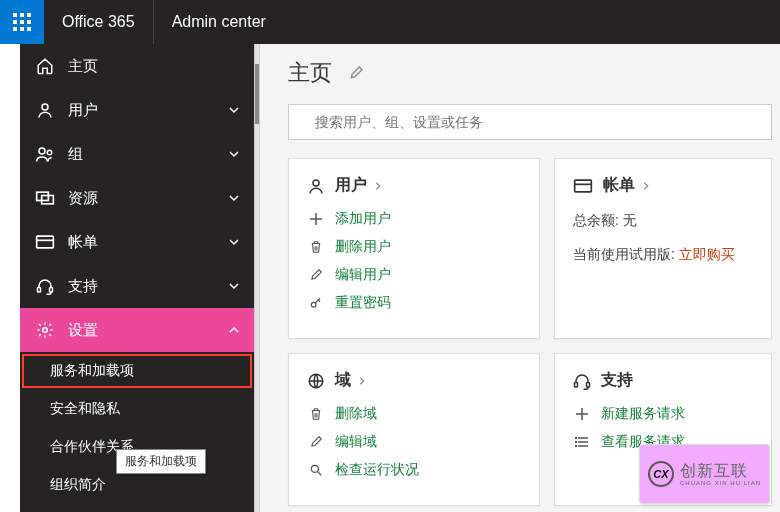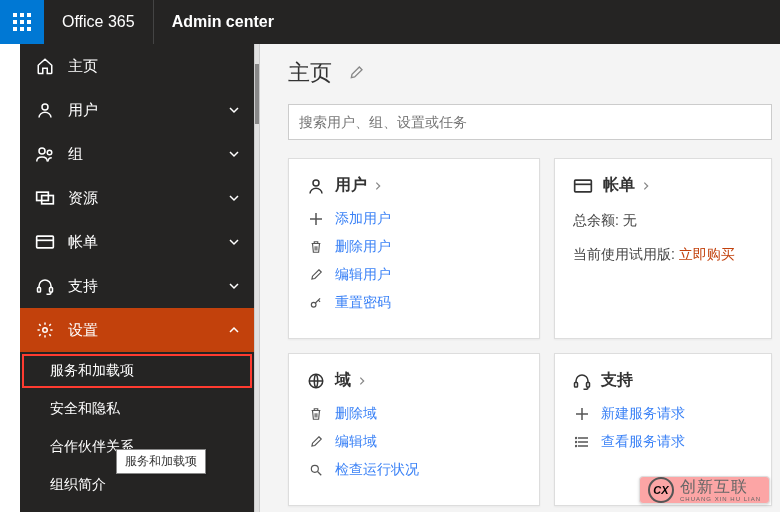--- a/index.html
+++ b/index.html
@@ -2,62 +2,62 @@
 <html><head>
 <meta charset="utf-8">
 <style>
   * { box-sizing: border-box; margin: 0; padding: 0; font-family: "Segoe UI", "Microsoft YaHei", sans-serif; }
   html, body { width: 780px; height: 512px; overflow: hidden; background: #fff; }
 
   
   .header { height: 44px; background: #252423; color: #fff; display: flex; align-items: center; }
   .waffle { width: 44px; height: 44px; background: #0078d4; display: flex; align-items: center; justify-content: center; }
   .brand { padding: 0 18px; font-size: 16px; font-weight: 400; border-right: 1px solid #444; height: 100%; display:flex; align-items:center;}
-  .app-name { padding: 0 18px; font-size: 16px; font-weight: 700; }
+  .app-name { padding: 0 18px; font-size: 16px; font-weight: 400; }
 
   
   .body { display: flex; height: calc(100% - 44px); padding-left: 20px; }
   .sidebar { width: 234px; background: #252423; color: #fff; display: flex; flex-direction: column; position: relative; }
   .scrollbar { width: 6px; background: #e1e1e1; border-left:1px solid #ccc; border-right:1px solid #ccc;}
   .scrollbar-thumb { width:100%; height: 60px; background: #888; margin-top: 20px;}
   .main { flex: 1; background: #f4f4f4; padding: 14px 0 0 28px; overflow:hidden; }
 
   
   .nav-item { display: flex; align-items: center; height: 44px; padding: 0 14px; cursor: pointer; font-size: 15px; position: relative;}
   .nav-item .icon { width: 22px; height: 22px; margin-right: 12px; display:flex; align-items:center; justify-content:center;}
   .nav-item .label { flex: 1; }
   .nav-item .chev { width: 12px; }
-  .nav-item.active { background: #c2410c; }
+  .nav-item.active { background: #ec4899; }
   .sub-item { display: flex; align-items: center; height: 38px; padding-left: 30px; font-size: 14px; cursor:pointer; position:relative;}
   .sub-item.highlight { outline: 2px solid #ff3b30; outline-offset: -4px; }
   .tooltip { position: absolute; left: 96px; top: 405px; background: #fff; color: #333; font-size: 12px; padding: 3px 8px; border: 1px solid #888; box-shadow: 1px 1px 2px rgba(0,0,0,0.2); z-index: 5; }
 
   
   .page-title-row { display:flex; align-items:center; margin-bottom: 16px; }
   .page-title { font-size: 22px; font-weight: 300; color: #333; }
   .edit-icon { margin-left: 16px; color: #888; }
   .search-box { height: 36px; border: 1px solid #ccc; background: #fff; display:flex; align-items:center; padding: 0 10px; margin-bottom: 18px; margin-right: 8px;}
-  .search-box input { border: none; outline: none; width: 100%; font-size: 14px; color:#666;}
+  .search-box input { border: none; outline: none; width: 100%; font-size: 14px; color:#666;margin-left:16px;}
   
   .cards-row { display: flex; gap: 14px; margin-right: 8px;}
   .card { background: #fff; border: 1px solid #ddd; padding: 16px 18px; box-shadow: 0 1px 2px rgba(0,0,0,0.05);}
   .card-left { width: 252px; }
   .card-right { width: 218px; }
   .card-head { display:flex; align-items:center; margin-bottom: 14px;}
   .card-head .icon { margin-right: 10px; color: #333; }
   .card-title { font-size: 16px; font-weight: 600; color: #333; }
   .card-title-chevron { margin-left: 6px; color: #888; }
-  .card-item { display:flex; align-items:center; font-size: 14px; color: #3b82f6; margin: 10px 0; cursor:pointer;}
+  .card-item { display:flex; align-items:center; font-size: 14px; color: #15803d; margin: 10px 0; cursor:pointer;}
   .card-item .item-icon { width: 18px; margin-right: 10px; color: #555; display:flex; justify-content:center;}
   .card-text { font-size: 14px; color: #444; margin: 16px 0;}
   .card-text .link { color: #c2410c; cursor:pointer;}
 
   .section-gap { height: 14px; }
 
-  .logo-badge { position: absolute; right: 10px; bottom: 8px; background: #fca5a5; border:1px solid #ddd; border-radius: 4px; padding: 0 8px; font-size: 10px; display:flex; align-items:center; gap:6px; box-shadow: 0 1px 3px rgba(0,0,0,0.15);}
+  .logo-badge { position: absolute; right: 10px; bottom: 8px; background: #f0abfc; border:1px solid #ddd; border-radius: 4px; padding: 16px 8px; font-size: 10px; display:flex; align-items:center; gap:6px; box-shadow: 0 1px 3px rgba(0,0,0,0.15);}
   .logo-badge .circle { width:26px; height:26px; border-radius:50%; border:2px solid #555; display:flex; align-items:center; justify-content:center; font-weight:bold; font-size:11px; font-style:italic;}
   .logo-badge .txt { line-height:1.1; color:#666; letter-spacing:1px;}
 
   svg { display:block; }
 </style>
 </head>
 <body>
 
 <div class="header">
   <div class="waffle">

